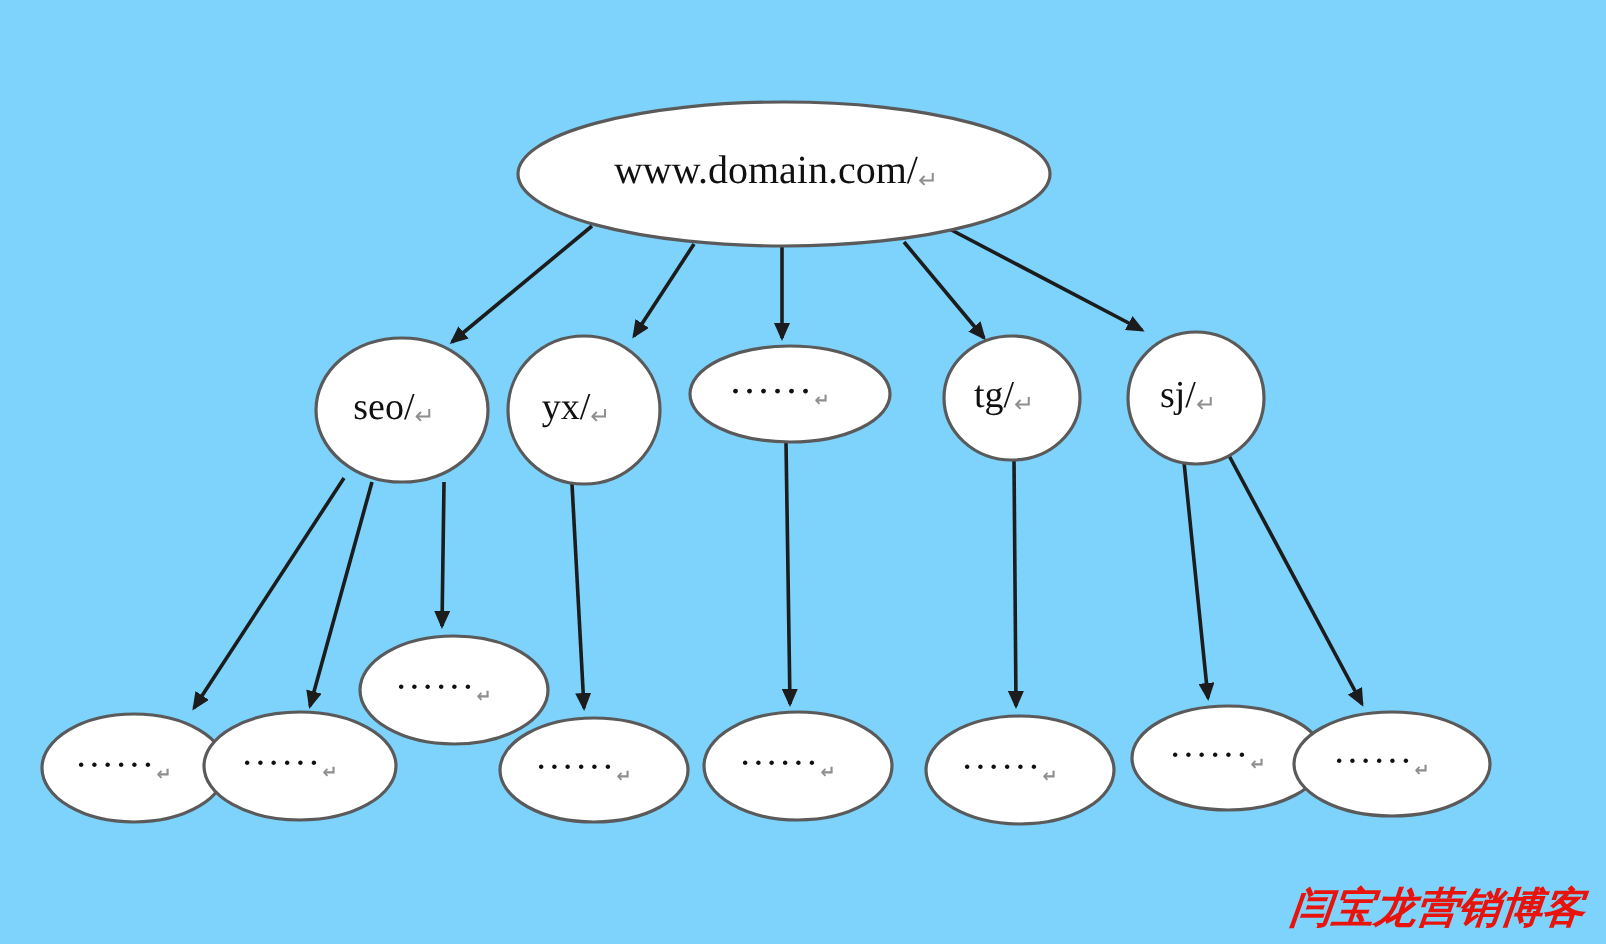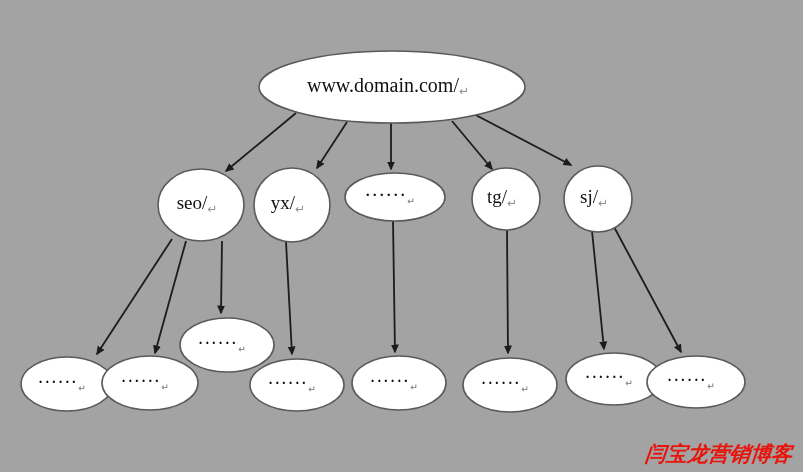--- a/index.html
+++ b/index.html
@@ -4,21 +4,21 @@
 <style>
   html, body {
     margin: 0;
     padding: 0;
     background: #ffffff;
   }
   .canvas {
     position: relative;
     width: 803px;
     height: 472px;
-    background: #a3a3a3;
+    background: #7dd3fc;
     overflow: hidden;
     font-family: "Liberation Serif", serif;
   }
   svg { display: block; }
   .node-ellipse {
     fill: #ffffff;
     stroke-width: 1.6px;
   }
   .node-label {
     font-family: "Liberation Serif", serif;

